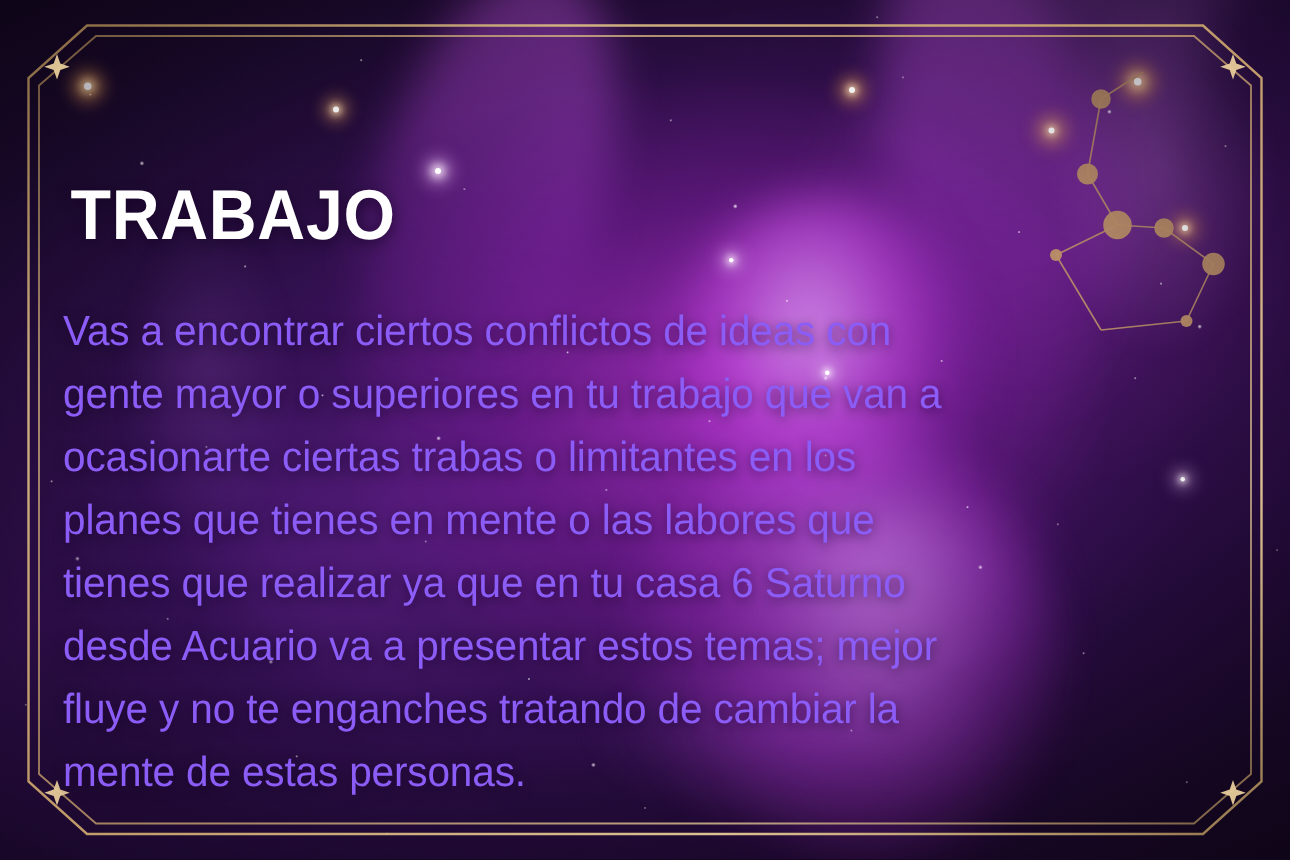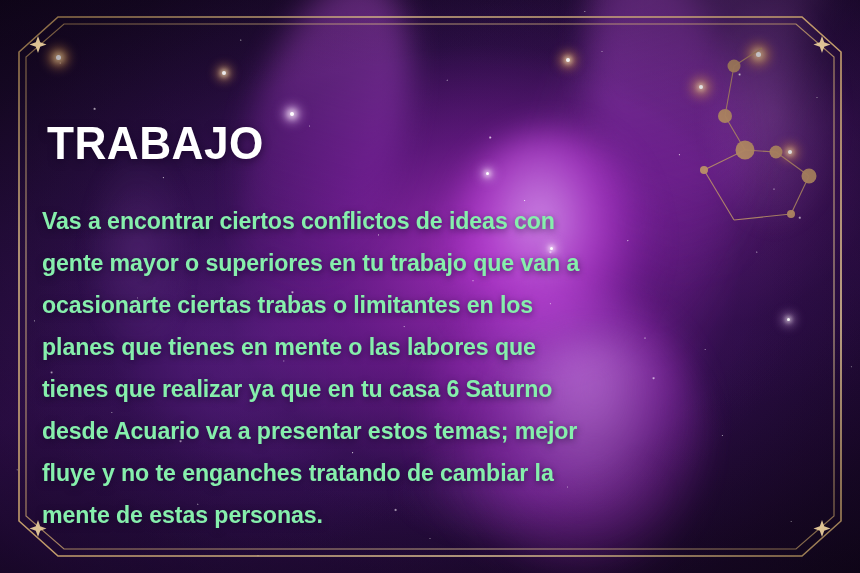--- a/index.html
+++ b/index.html
@@ -143,24 +143,24 @@
     font-size:47px;
     letter-spacing:.5px;
     transform:scaleX(.94);
     transform-origin:left center;
     line-height:1;
     text-shadow:0 2px 9px rgba(20,0,35,.65);
     white-space:nowrap;
   }
   #body-text{
     position:absolute;left:42px;top:200px;width:790px;
-    color:#86efac;
+    color:#8b5cf6;
     font-family:"Liberation Sans",sans-serif;
-    font-weight:700;
-    font-size:24px;
+    font-weight:400;
+    font-size:28px;
     line-height:42px;
     letter-spacing:-0.1px;
     text-shadow:0 2px 8px rgba(22,0,38,.62);
   }
   #body-text .ln{display:block;white-space:nowrap;transform:scaleX(.965);transform-origin:left center;}
 </style>
 </head>
 <body>
 
 <div id="card">

